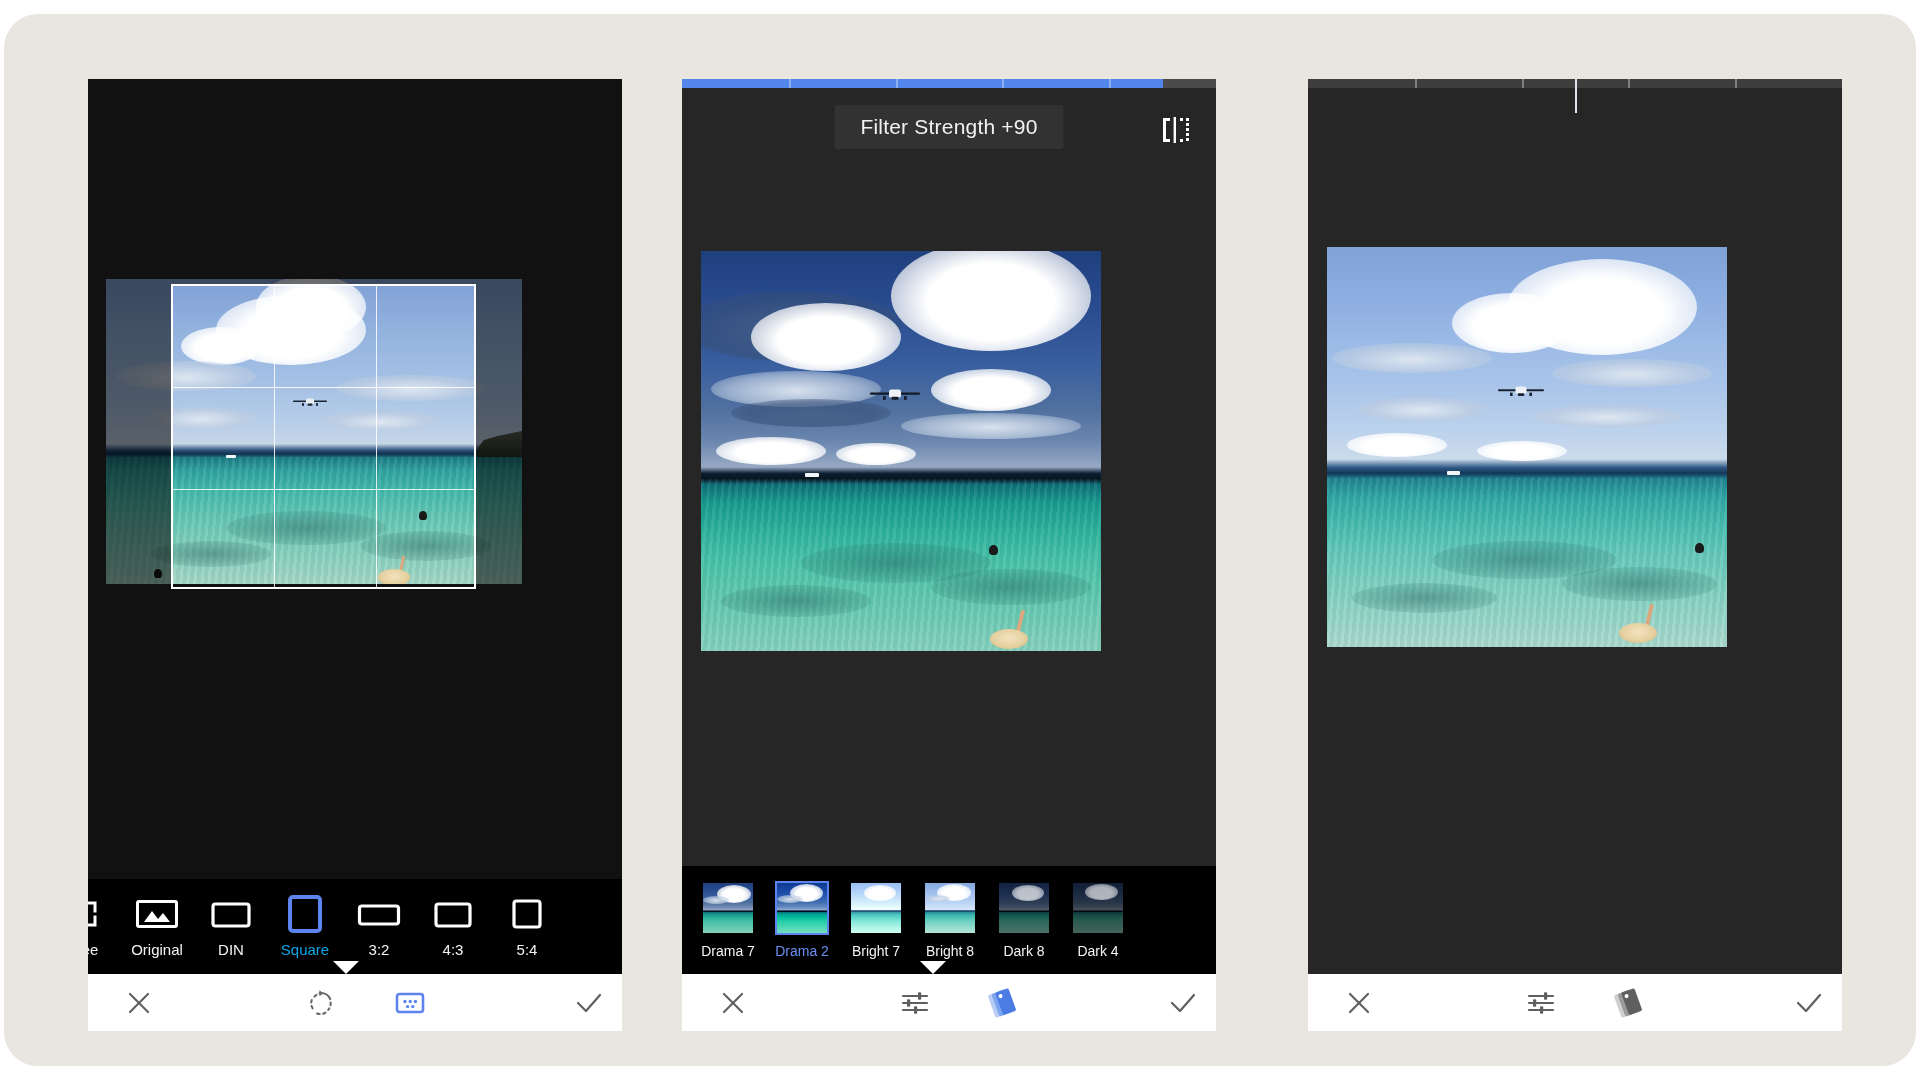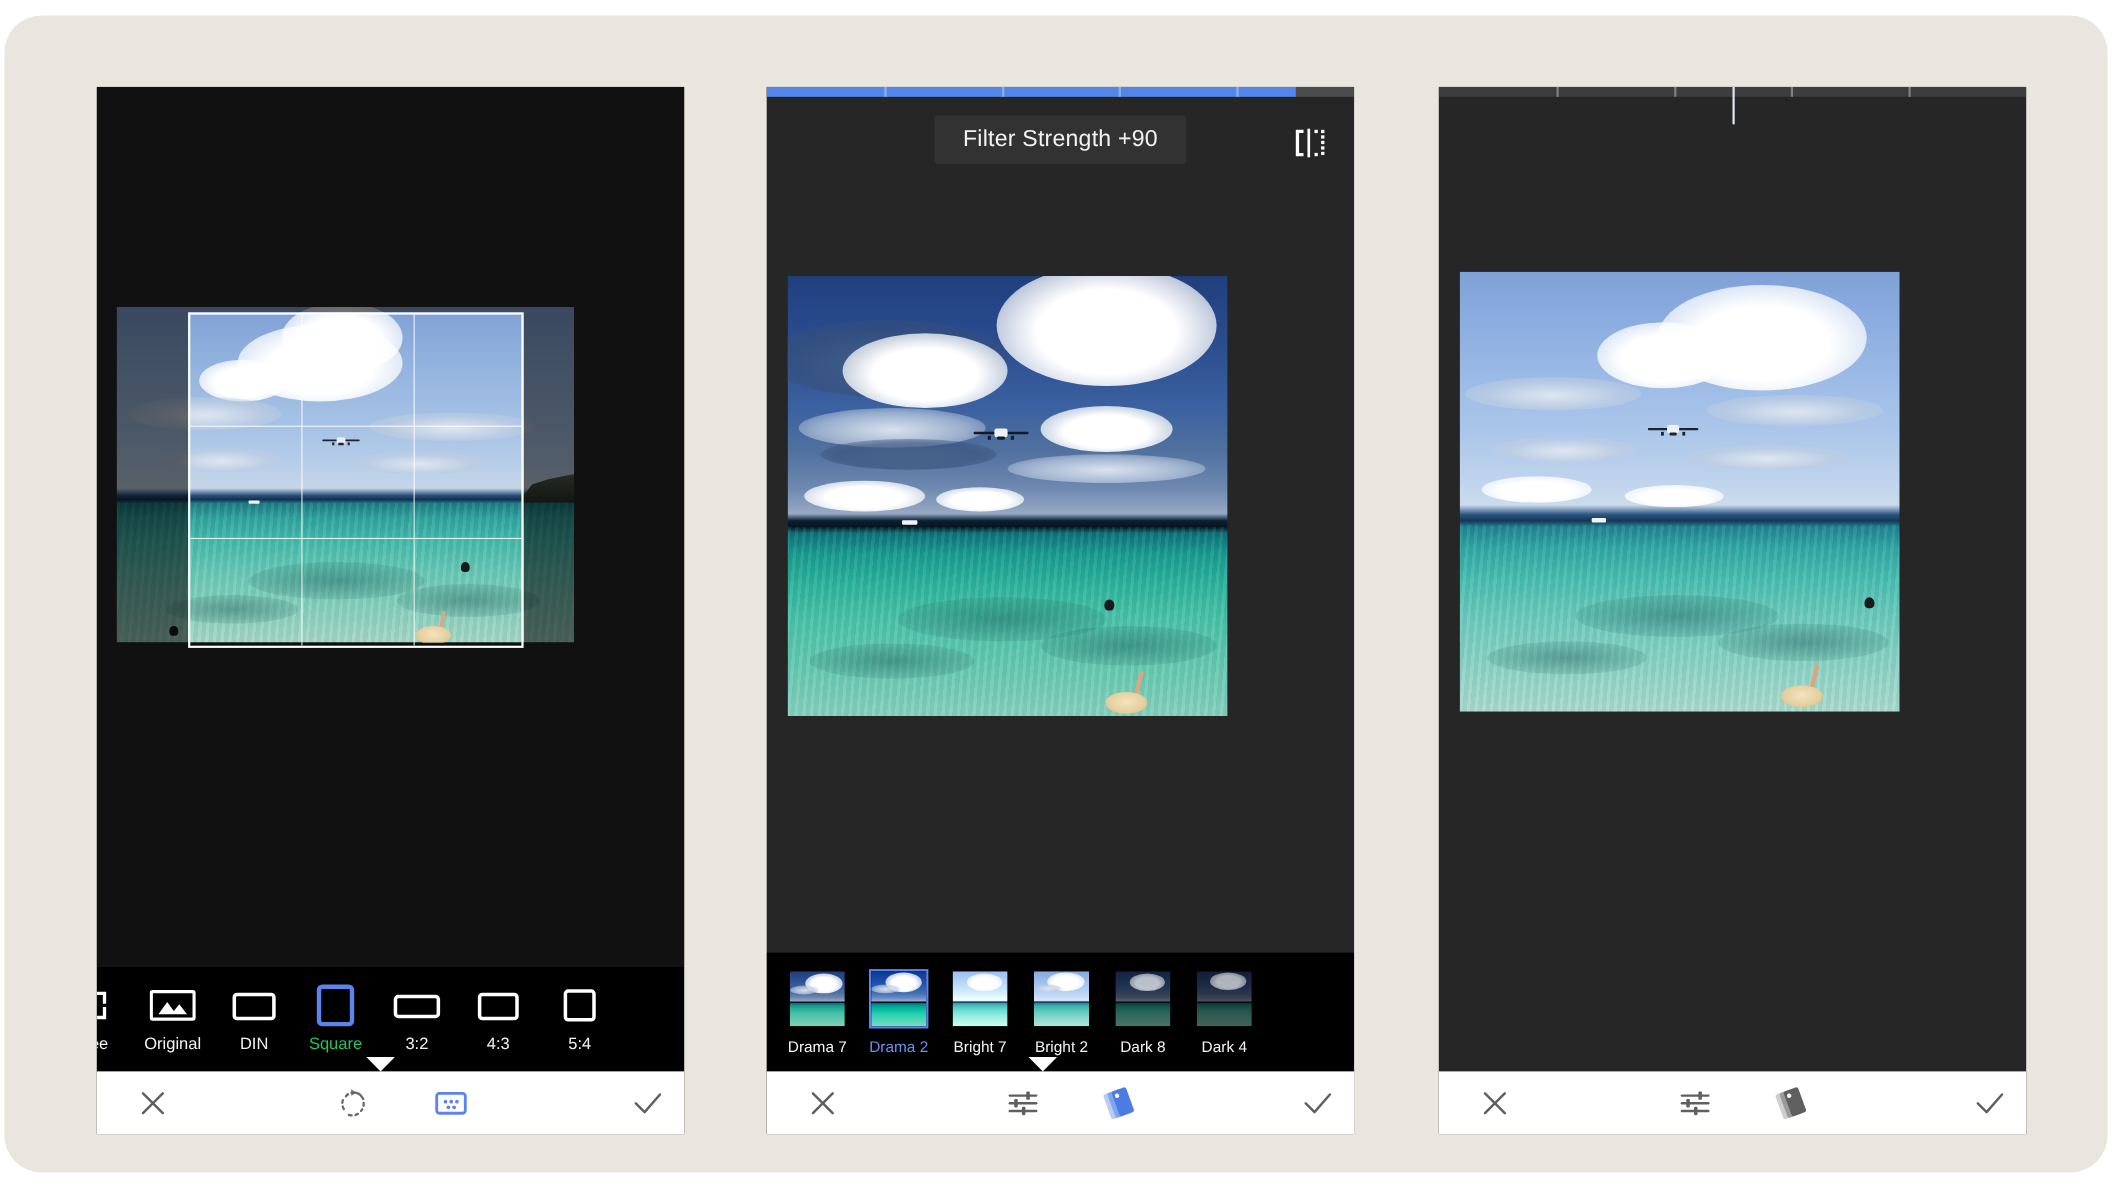--- a/index.html
+++ b/index.html
@@ -33,21 +33,21 @@
   
   .panel {
     position: absolute;
     top: 65px;
     width: 534px;
     height: 952px;
     background: #262626;
     overflow: hidden;
   }
   #panel-crop   { left: 84px;  }
-  #panel-filter { left: 693px; }
+  #panel-filter { left: 678px; }
   #panel-adjust { left: 1304px; }
 
   
   .track {
     position: absolute;
     left: 0; top: 0;
     width: 100%;
     height: 9px;
     background: #4b4b4b;
     display: flex;
@@ -275,21 +275,21 @@
     height: 36px;
     display: flex;
     align-items: center;
     justify-content: center;
   }
   .ratio-label {
     font-size: 15px;
     color: #f3f3f3;
     white-space: nowrap;
   }
-  .ratio-item.active .ratio-label { color: #22c55e; }
+  .ratio-item.active .ratio-label { color: #0ea5e9; }
 
   
   .filter-strip {
     position: absolute;
     left: 0;
     bottom: 57px;
     width: 100%;
     height: 108px;
     background: #000000;
     display: flex;
@@ -628,21 +628,21 @@
             <div class="cloud" style="left:13px; top:2px; width:32px; height:16px;"></div>
           </div>
           <div class="filter-label">Bright 7</div>
         </div>
         <div class="filter-item">
           <div class="filter-thumb">
             <div class="beach natural" style="position:absolute;inset:0;filter:brightness(1.05) saturate(0.95);"></div>
             <div class="cloud" style="left:12px; top:1px; width:34px; height:17px;"></div>
             <div class="cloud grey" style="left:1px; top:12px; width:24px; height:7px;"></div>
           </div>
-          <div class="filter-label">Bright 2</div>
+          <div class="filter-label">Bright 8</div>
         </div>
         <div class="filter-item">
           <div class="filter-thumb">
             <div class="beach drama" style="position:absolute;inset:0;filter:brightness(0.55) saturate(0.9);"></div>
             <div class="cloud" style="left:13px; top:2px; width:32px; height:16px; opacity:0.7;"></div>
           </div>
           <div class="filter-label">Dark 8</div>
         </div>
         <div class="filter-item">
           <div class="filter-thumb">

